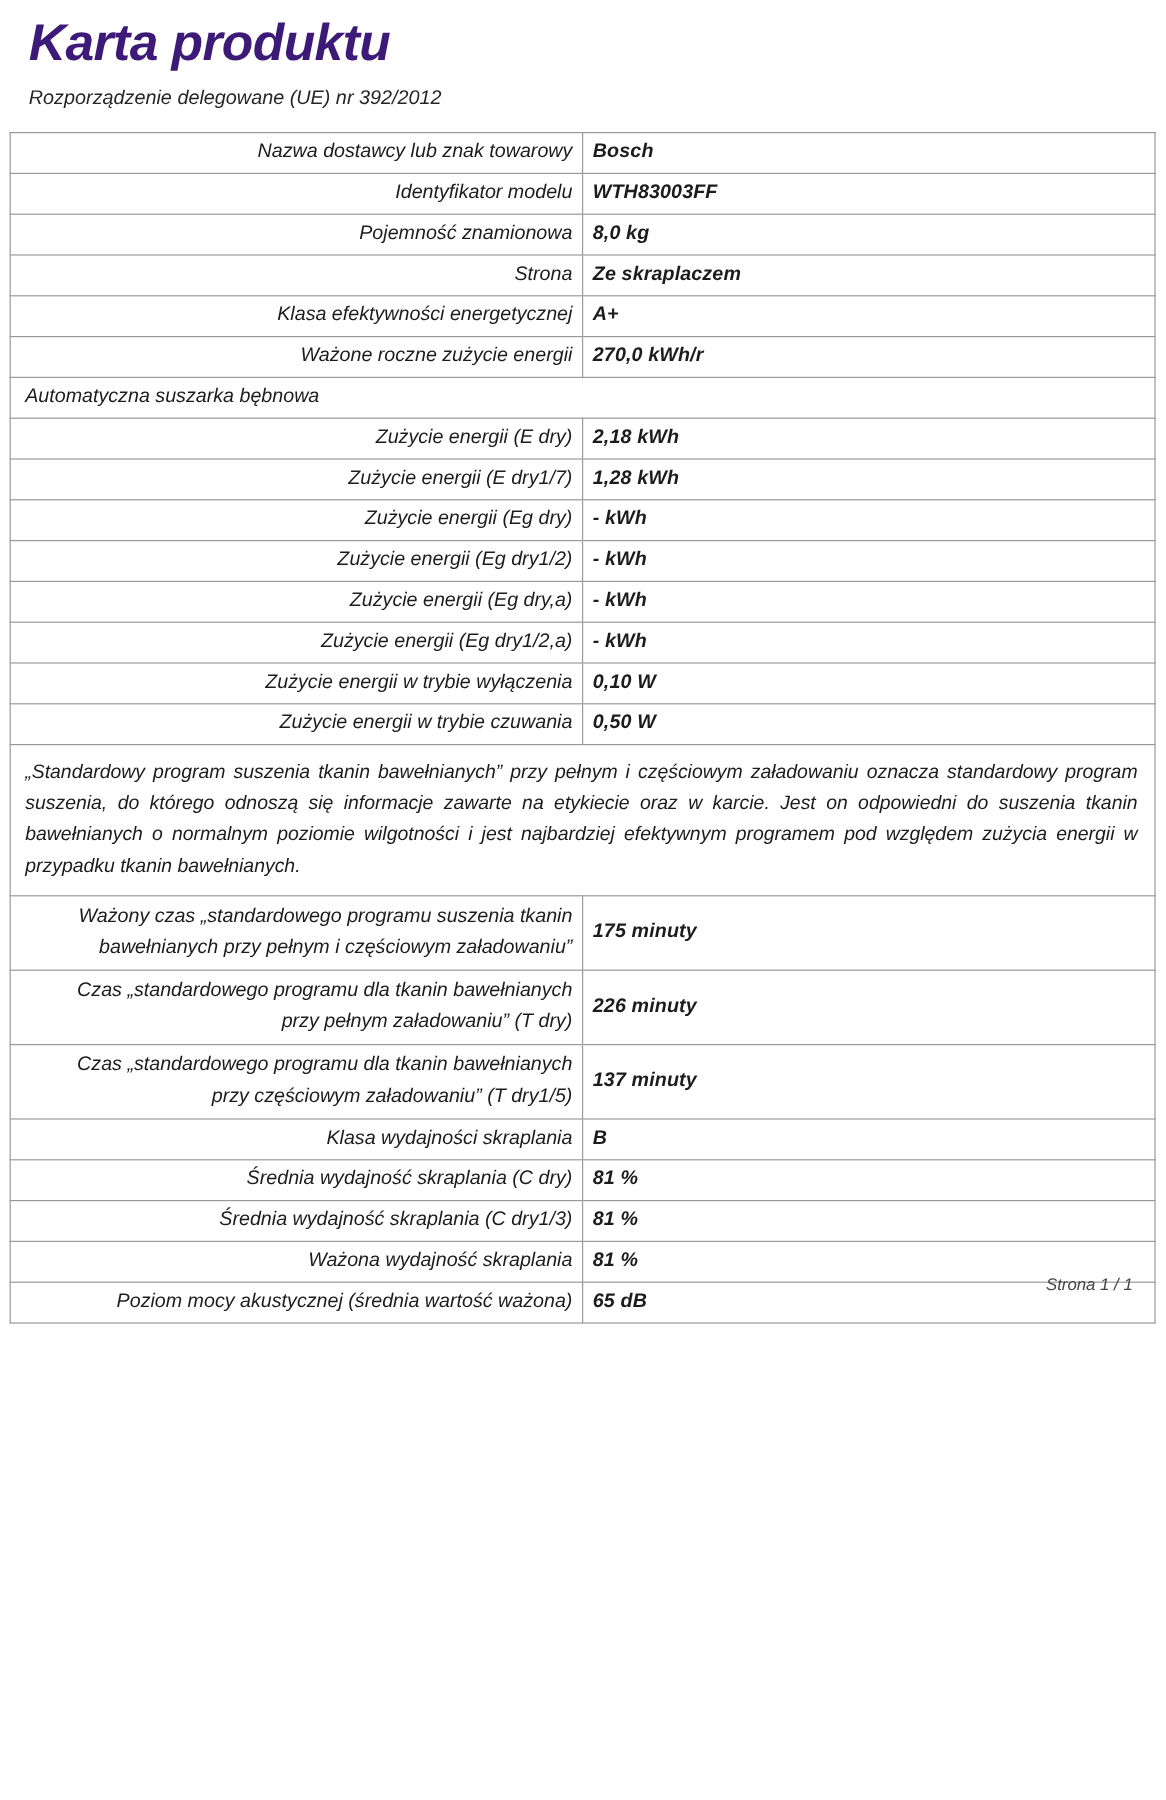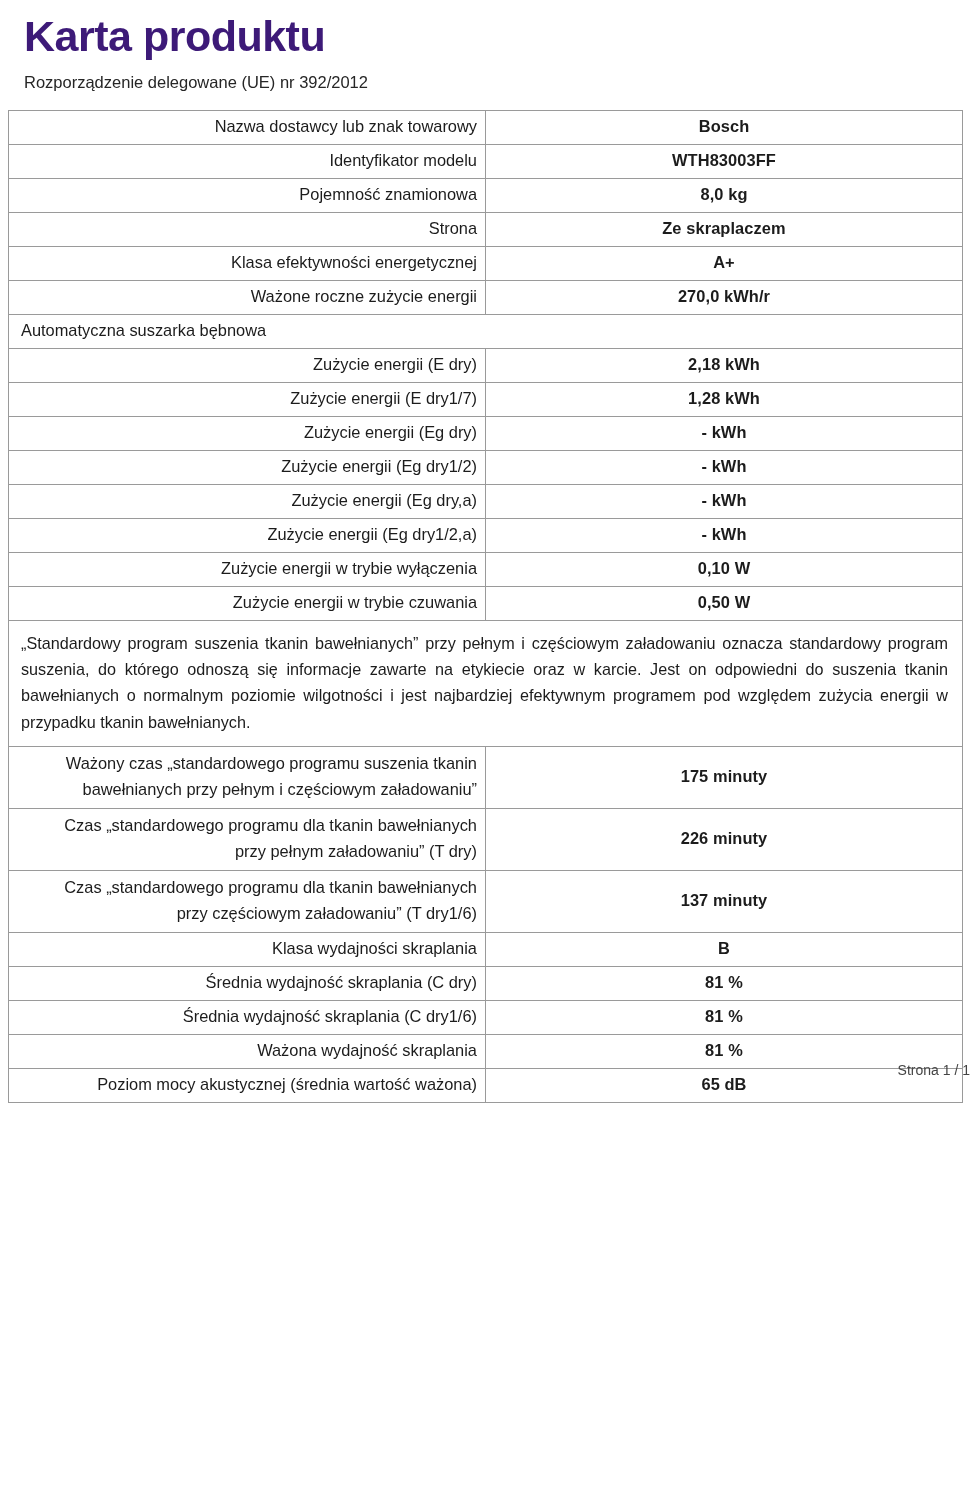--- a/index.html
+++ b/index.html
@@ -14,20 +14,21 @@
     color: #1a1a1a;
     position: relative;
     overflow: hidden;
   }
   .page {
     position: relative;
     width: 972px;
     height: 1096px;
     box-sizing: border-box;
     padding: 0;
+    font-style: italic;
   }
   .doc-header {
     padding: 14px 0 0 20px;
   }
   .doc-title {
     font-size: 43px;
     font-weight: bold;
     color: #3d1a78;
     letter-spacing: -0.5px;
     line-height: 1.05;
@@ -59,21 +60,21 @@
   }
   .cell-label {
     width: 477px;
     padding: 3px 8px 4px 12px;
     text-align: right;
     font-weight: normal;
   }
   .cell-value {
     width: 477px;
     padding: 3px 8px 4px 8px;
-    text-align: center;
+    text-align: left;
     font-weight: bold;
     letter-spacing: 0.1px;
   }
   tr.row-tall td { height: 62px; }
   tr.row-tall .cell-label { line-height: 1.58; }
 
   td.cell-full {
     width: 100%;
     padding: 3px 8px 4px 12px;
     text-align: left;
@@ -93,21 +94,21 @@
     hyphens: manual;
   }
 
   
   .page-footer {
     position: absolute;
     left: 0;
     right: 0;
     bottom: 18px;
     text-align: right;
-    padding-right: 2px;
+    padding-right: 28px;
     font-family: "Liberation Sans", sans-serif;
     font-size: 14px;
     color: #444444;
   }
 </style>
 </head>
 <body>
 
 <div class="page">
 
@@ -192,34 +193,34 @@
       <tr class="row-tall">
         <td class="cell-label">
           <span>Czas „standardowego programu dla tkanin bawełnianych</span><br>
           <span>przy pełnym załadowaniu” (T dry)</span>
         </td>
         <td class="cell-value">226 minuty</td>
       </tr>
       <tr class="row-tall">
         <td class="cell-label">
           <span>Czas „standardowego programu dla tkanin bawełnianych</span><br>
-          <span>przy częściowym załadowaniu” (T dry1/6)</span>
+          <span>przy częściowym załadowaniu” (T dry1/5)</span>
         </td>
         <td class="cell-value">137 minuty</td>
       </tr>
       <tr>
         <td class="cell-label">Klasa wydajności skraplania</td>
         <td class="cell-value">B</td>
       </tr>
       <tr>
         <td class="cell-label">Średnia wydajność skraplania (C dry)</td>
         <td class="cell-value">81 %</td>
       </tr>
       <tr>
-        <td class="cell-label">Średnia wydajność skraplania (C dry1/6)</td>
+        <td class="cell-label">Średnia wydajność skraplania (C dry1/3)</td>
         <td class="cell-value">81 %</td>
       </tr>
       <tr>
         <td class="cell-label">Ważona wydajność skraplania</td>
         <td class="cell-value">81 %</td>
       </tr>
       <tr>
         <td class="cell-label">Poziom mocy akustycznej (średnia wartość ważona)</td>
         <td class="cell-value">65 dB</td>
       </tr>

